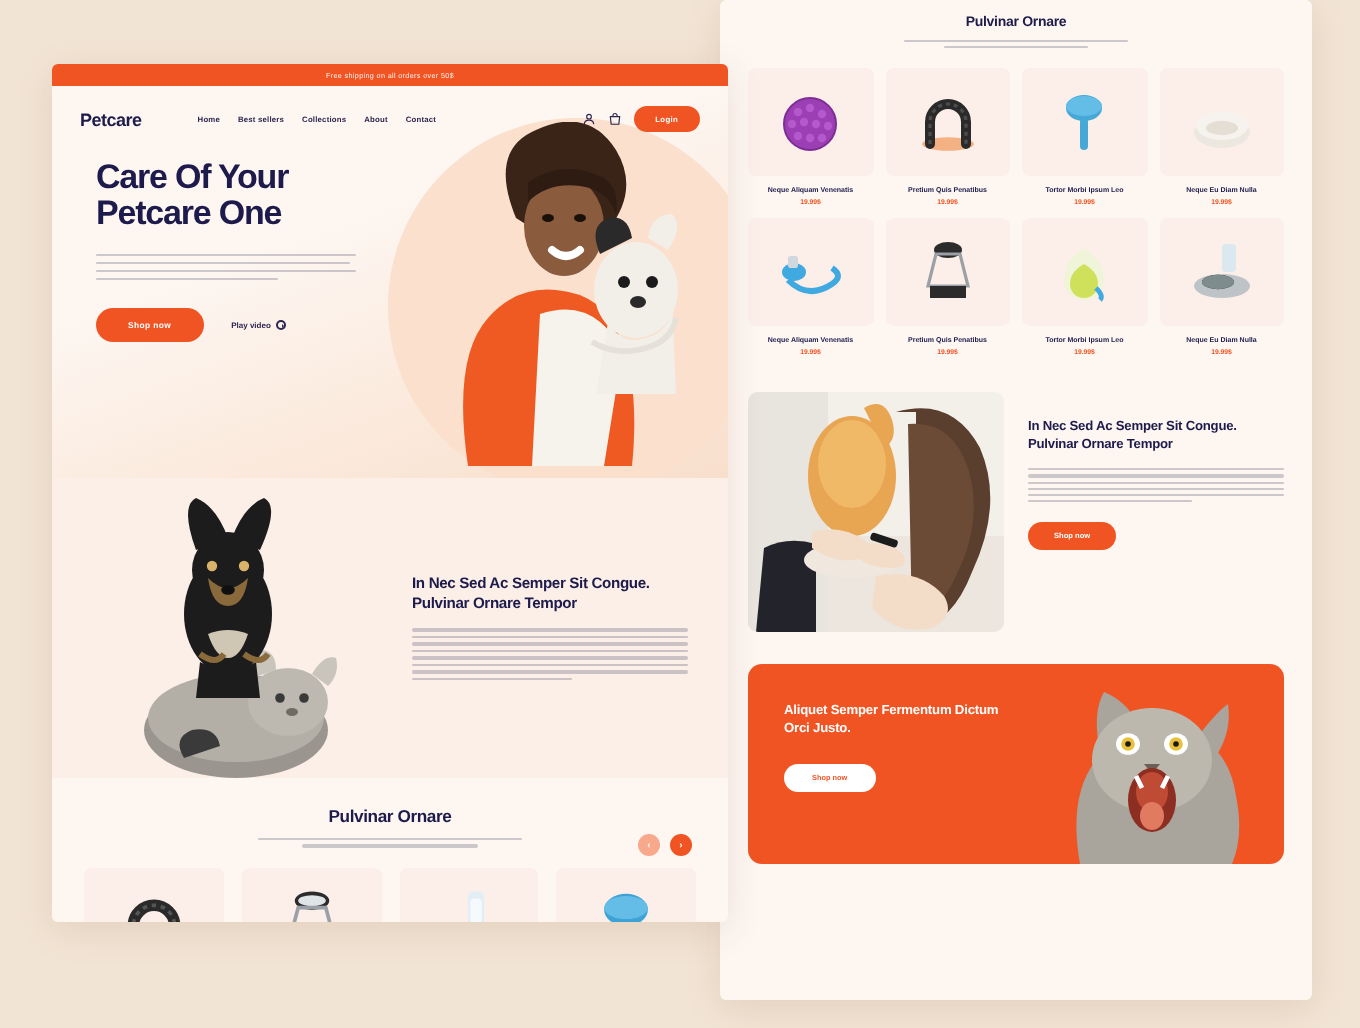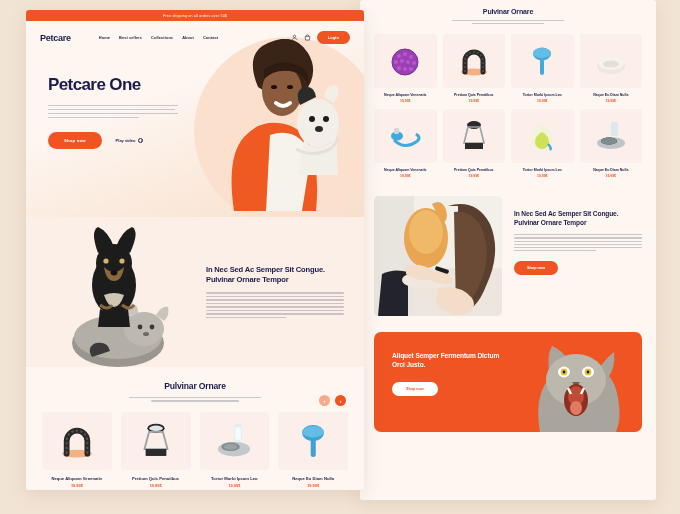--- a/index.html
+++ b/index.html
@@ -11,21 +11,21 @@
   }
   .stage { position: relative; width: 680px; height: 514px; background: #f2e4d4; }
 
   
   .panel { position: absolute; background: #fdf6f1; overflow: hidden;
            box-shadow: 0 4px 18px rgba(120,80,50,.13); }
   .navy { color: #1d1b4b; }
   .blur-line { background: currentColor; opacity: .33; border-radius: 1px; display:block; }
 
   
-  #left-panel { left: 26px; top: 10px; width: 338px; height: 480px; border-radius: 3px; }
+  #left-panel { left: 26px; top: 32px; width: 338px; height: 429px; border-radius: 3px; }
 
   .topbar { height: 11px; background: #f05423; display:flex; align-items:center; justify-content:center; }
   .topbar .t { font-size: 3.6px; color: #fff; letter-spacing: .18px; opacity:.93; white-space:nowrap; }
 
   .hero-wrap { position: relative; height: 196px;
       background: linear-gradient(160deg,#fdf6f1 0%,#fdf6f1 38%,#fbeadd 70%,#f8dfcc 100%); }
   .hero-blob { position:absolute; right:-18px; top:16px; width:188px; height:188px;
       border-radius:50%; background:#fae0cd; }
 
   .navbar { position: relative; z-index:5; display:flex; align-items:center; padding: 10px 14px 0 14px; }
@@ -326,21 +326,21 @@
               <path d="M4 8h16l-1.4 13H5.4z"></path>
                 <path d="M8.5 8V6a3.5 3.5 0 0 1 7 0v2"></path>
             </svg>
           </span>
           <button class="btn-login">Login</button>
         </div>
       </div>
 
       <div class="hero-copy">
         <h1 class="hero-title navy">
-          <br>
+          <span>Care Of Your</span><br>
           <span>Petcare One</span>
         </h1>
         <div class="hero-text">
           <i class="blur-line" style="width:100%"></i>
             <i class="blur-line" style="width:98%"></i>
           <i class="blur-line" style="width:100%"></i>
             <i class="blur-line" style="width:70%"></i>
         </div>
         <div class="hero-actions">
           <button class="btn-shop">Shop now</button>

